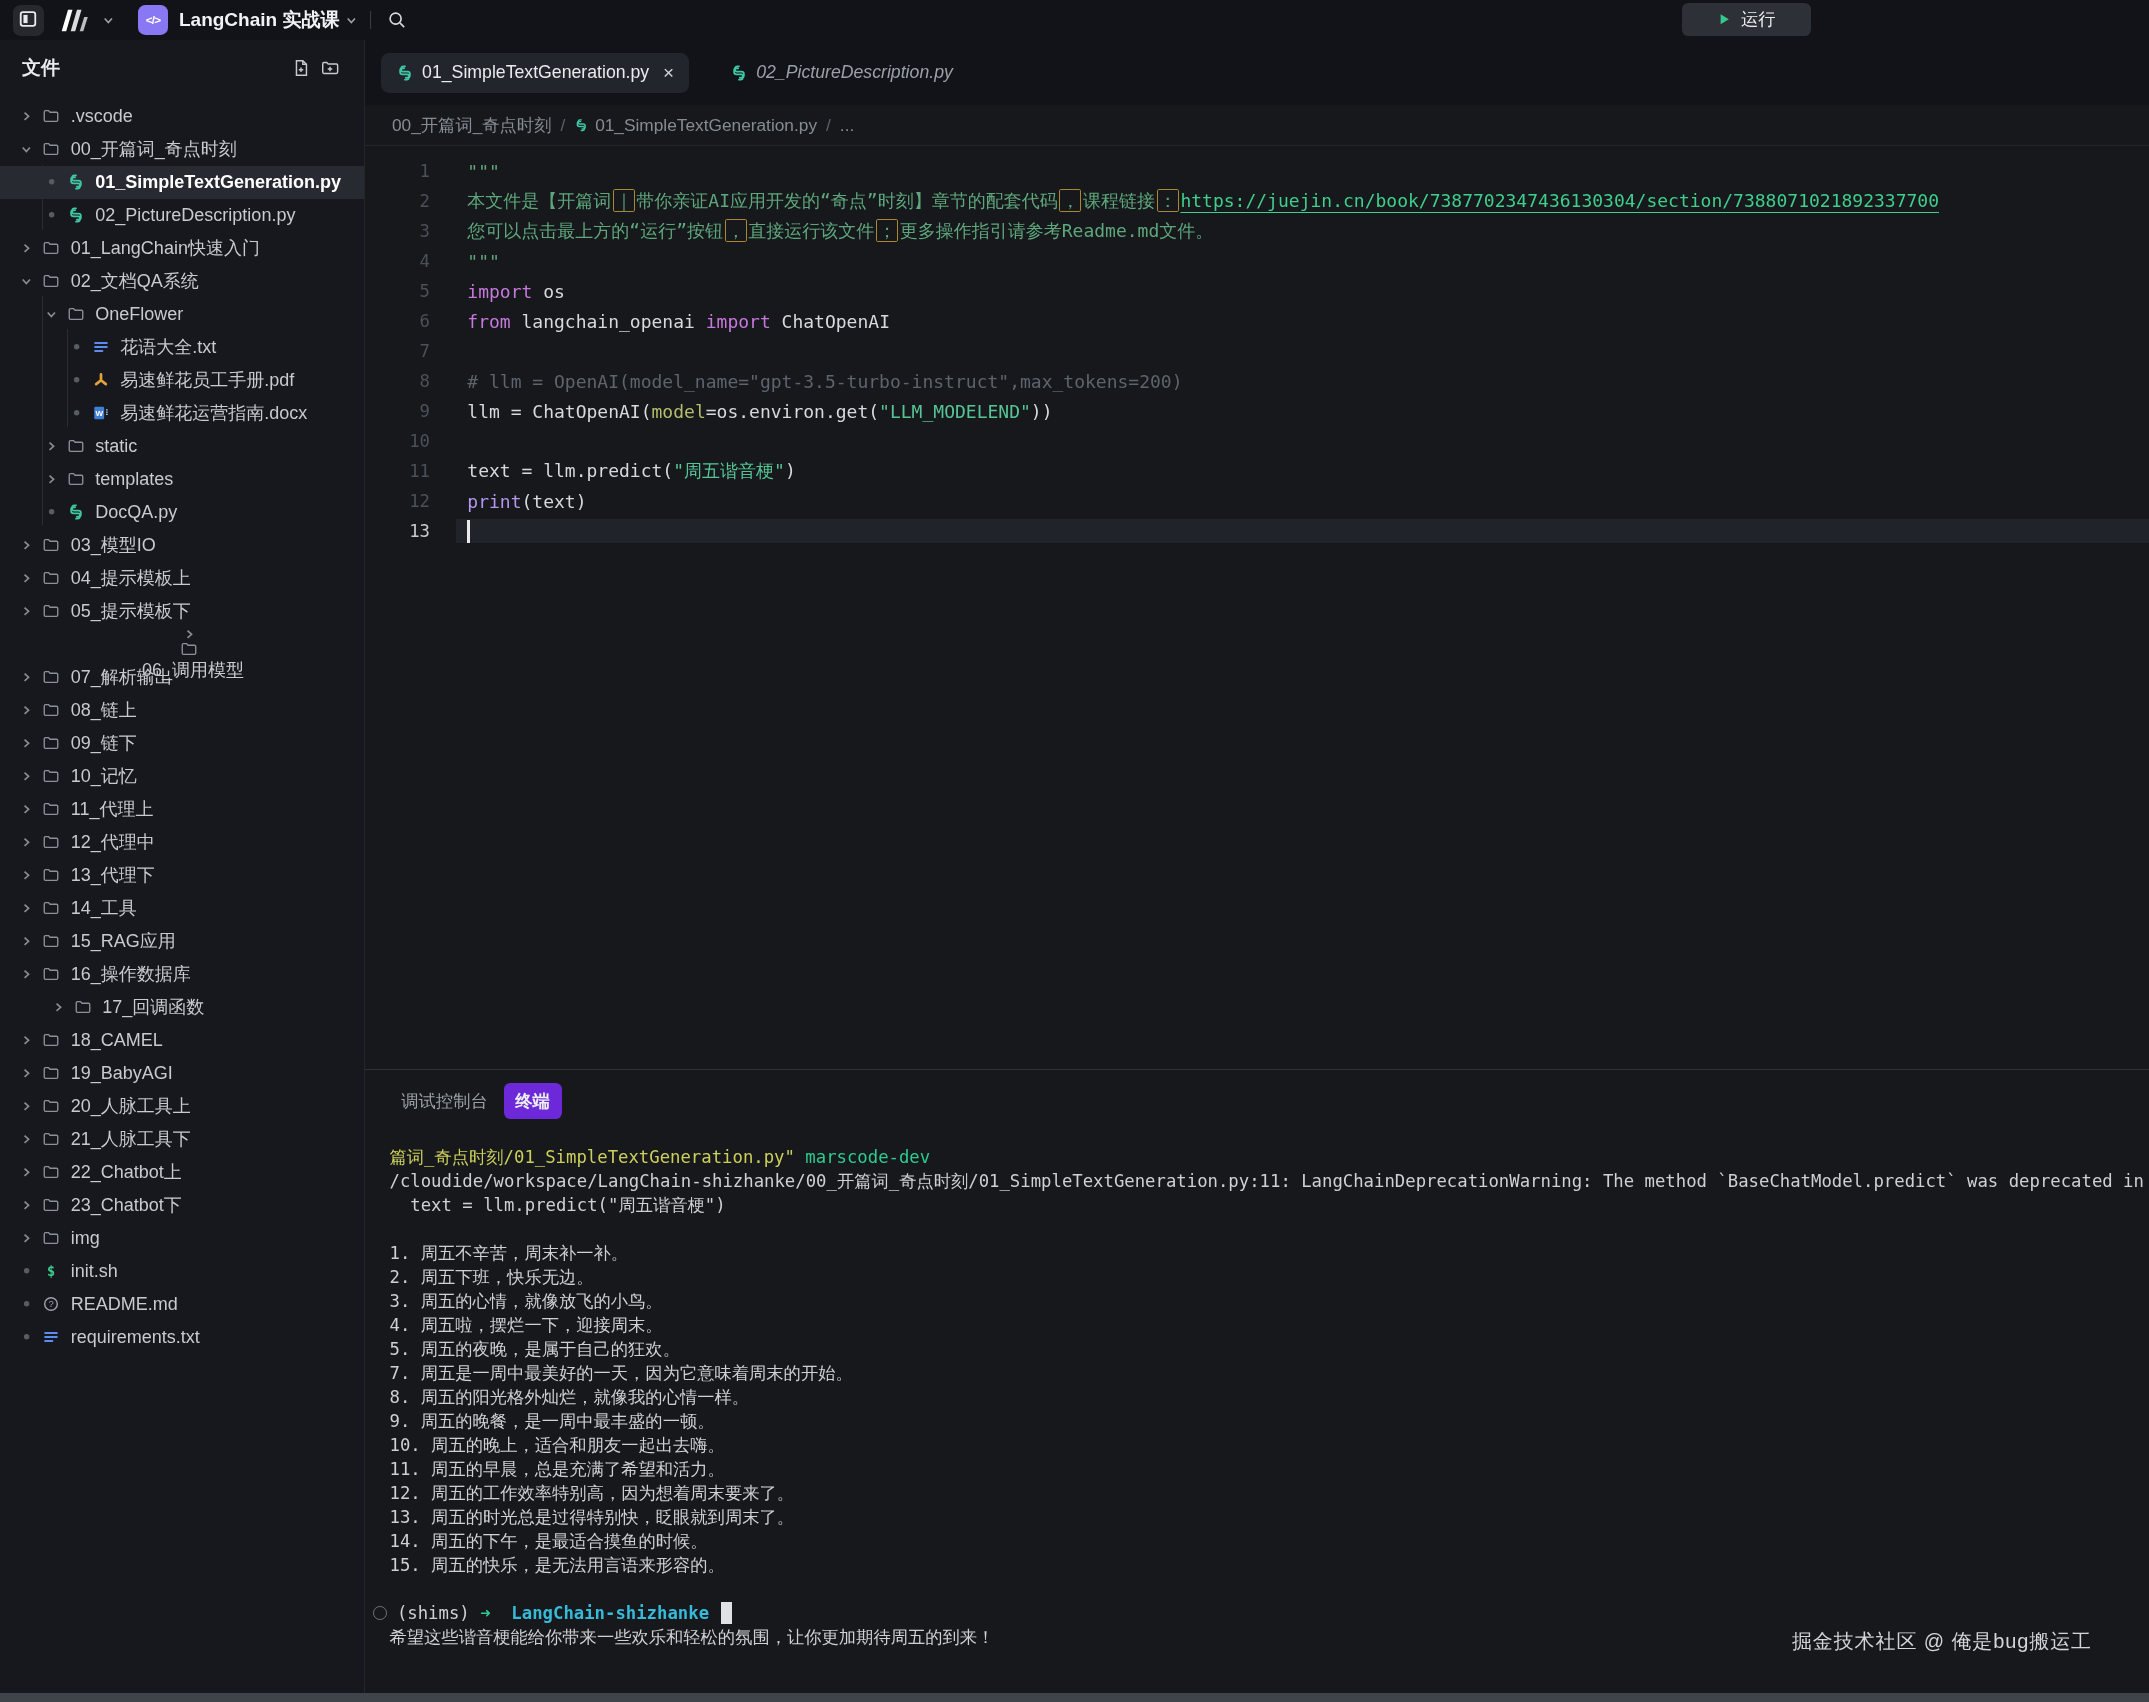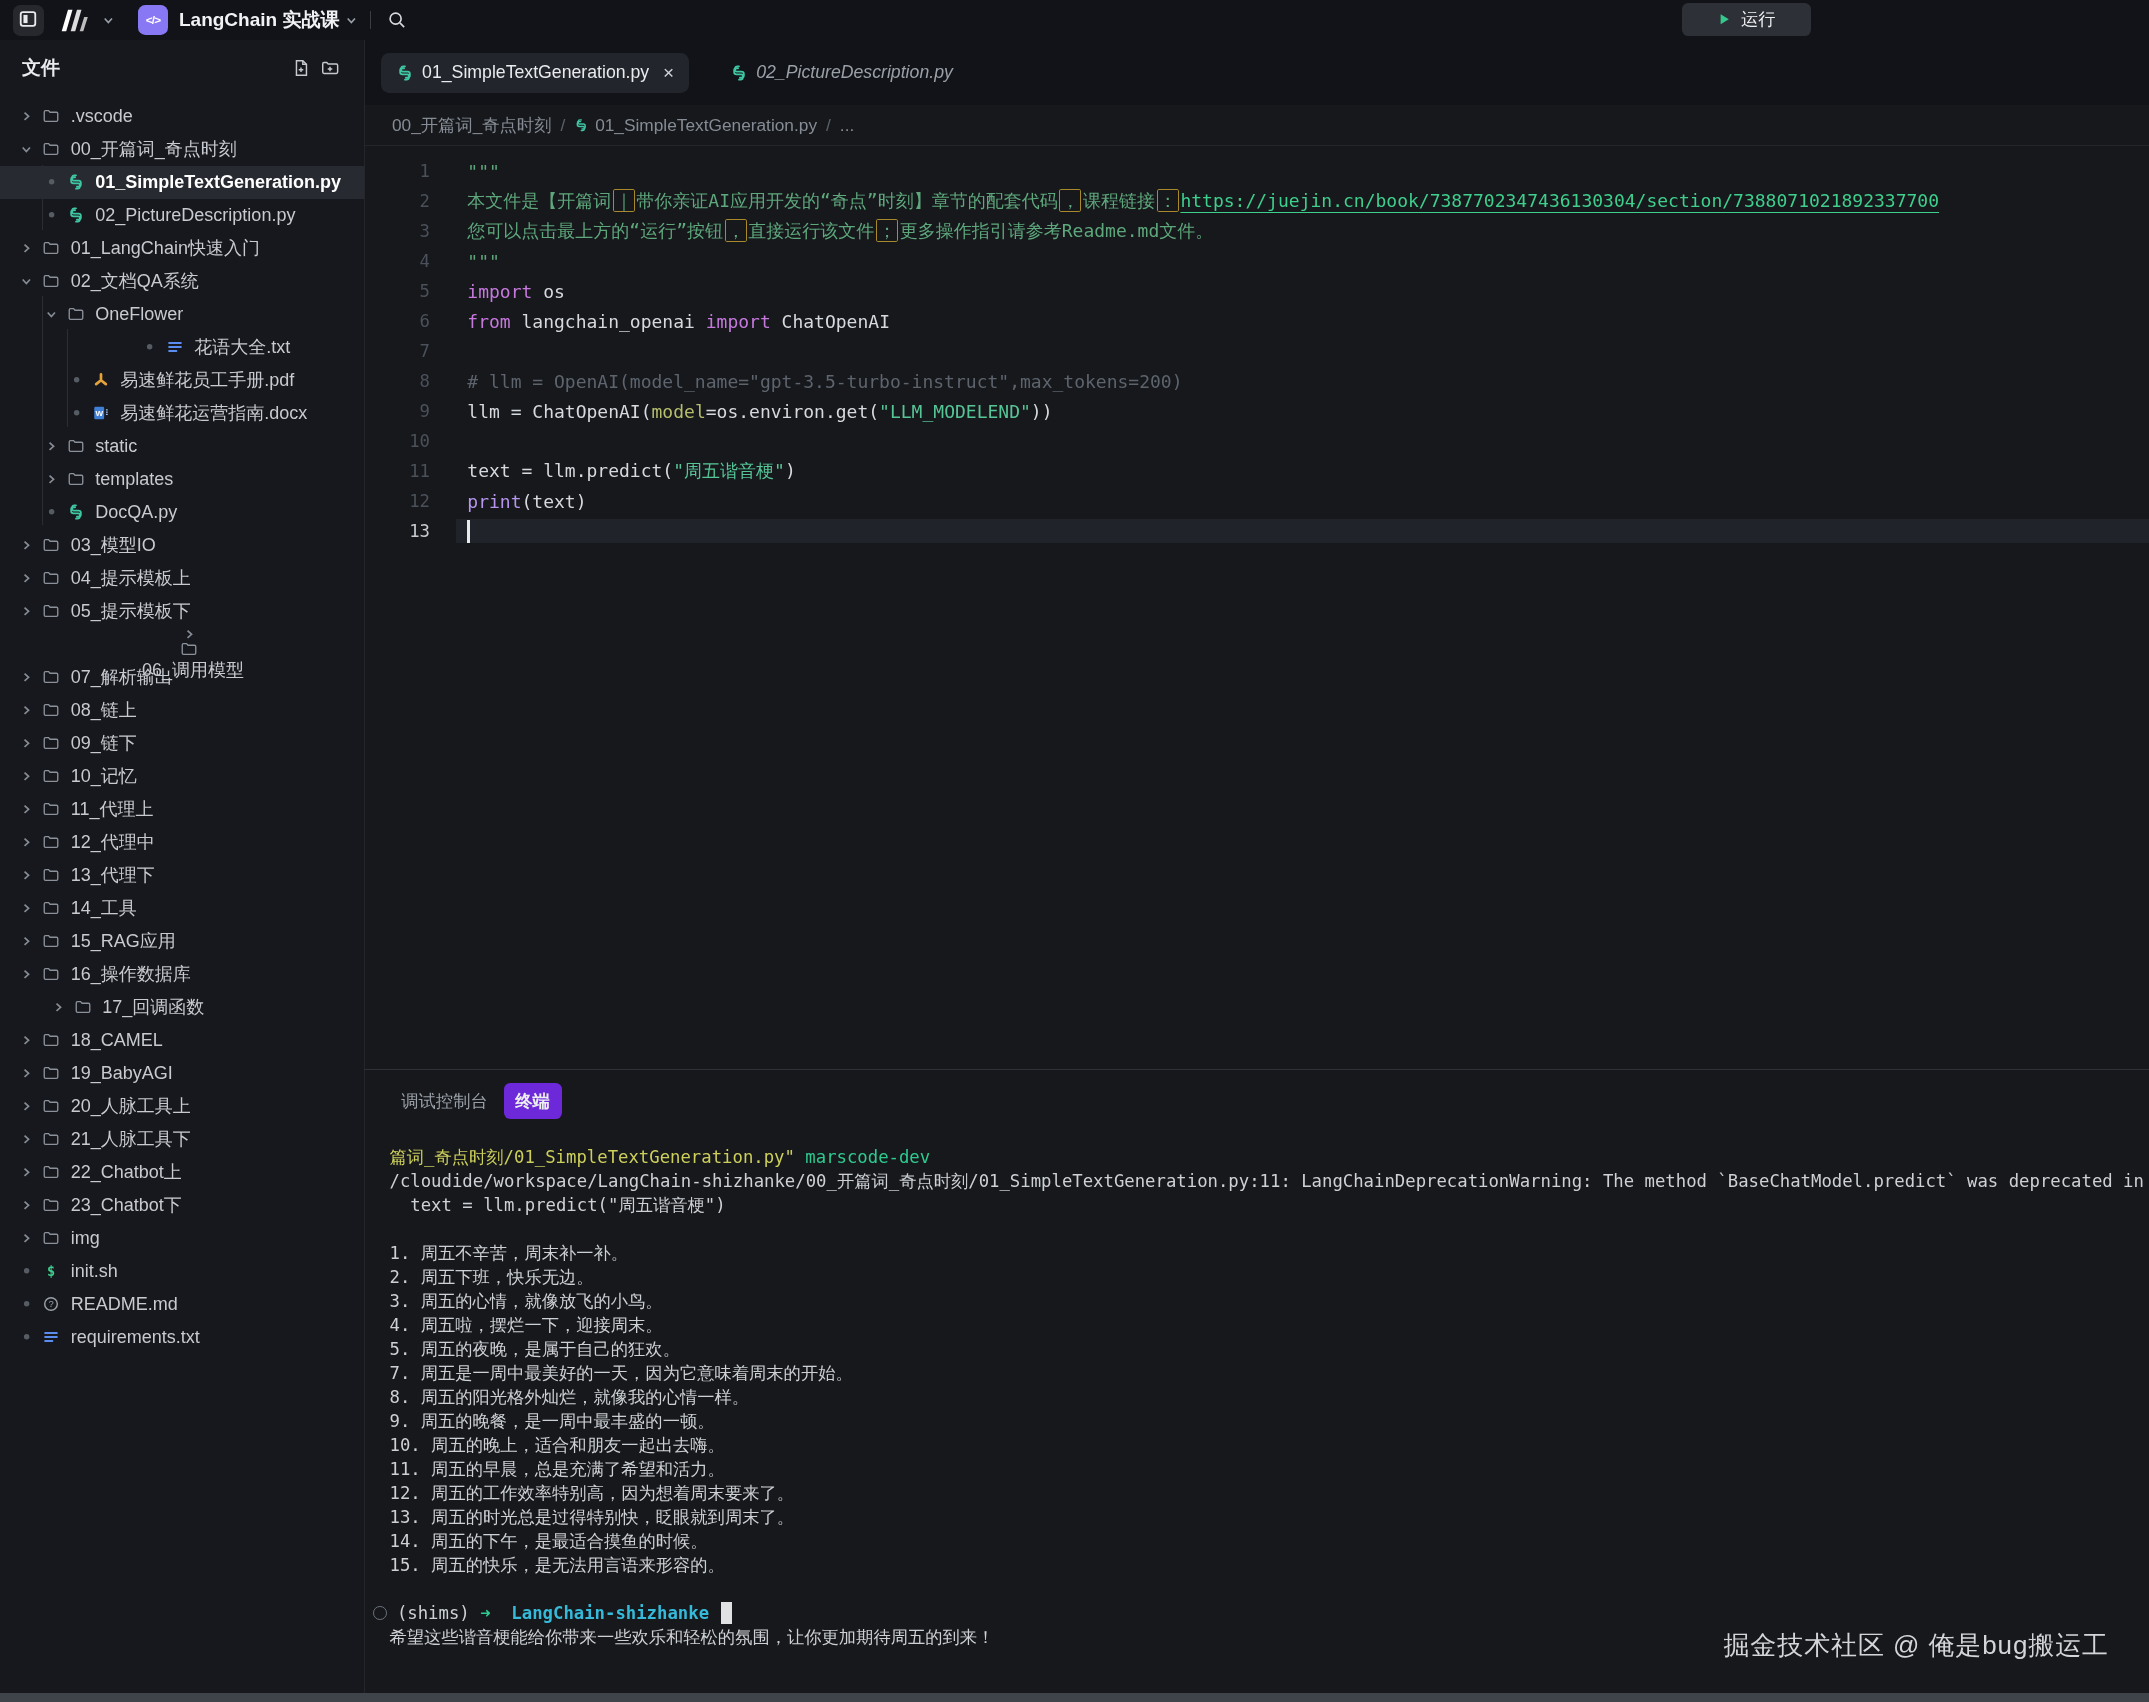--- a/index.html
+++ b/index.html
@@ -72,21 +72,21 @@
   .ptab.active{background:#6d28d9;color:#eceef0;font-weight:bold;}
   .term{position:absolute;left:0;top:75px;right:0;bottom:0;padding-left:24.5px;overflow:hidden;
         font-family:"DejaVu Sans Mono","Liberation Mono",monospace;font-size:17.3px;}
   .tline{height:24px;line-height:24px;white-space:pre;color:#cdd0d4;}
   .tline.prompt{margin-left:-16.4px;display:flex;align-items:center;}
   .tm-y{color:#cdcf5b;} .tm-g{color:#2ecb8f;} .tm-p{color:#cdd0d4;}
   .tm-c{color:#35bada;font-weight:bold;} .tm-arrow{color:#2ecb8f;font-weight:bold;}
   .ring{display:inline-block;width:11.8px;height:11.8px;border:1.8px solid #6d737c;border-radius:50%;
         margin-right:10px;flex:none;}
   .blockcursor{display:inline-block;width:11px;height:22px;background:#dfe1e3;margin-left:1.8px;vertical-align:middle;}
-  .watermark{position:absolute;right:40px;top:558px;font-size:26px;color:#d4d5d8;letter-spacing:0.9px;}
+  .watermark{position:absolute;right:57px;top:558px;font-size:20px;color:#d4d5d8;letter-spacing:0.9px;}
 
   .hscroll{position:absolute;left:0;bottom:0;width:2149px;height:10px;background:#3f444b;}
 </style>
 </head>
 <body>
 
 <div class="app">
 
   <header class="topbar">
     <button class="tb-toggle">
@@ -272,21 +272,21 @@
           </span>
           <span class="ticon">
             <span style="display: flex; align-items: center; justify-content: center;">
               <svg width="18" height="18" viewBox="0 0 20 20">
                 <path d="M2.5 5.5c0-.8.6-1.5 1.4-1.5h3.4l1.6 1.8h7.2c.8 0 1.4.7 1.4 1.5v7.2c0 .8-.6 1.5-1.4 1.5H3.9c-.8 0-1.4-.7-1.4-1.5V5.5z" fill="none" stroke="#8b919a" stroke-width="1.5"></path>
               </svg>
             </span>
           </span>
           <span class="tlabel">OneFlower</span>
         </div>
-        <div class="tree-row" style="padding-left: 64px; justify-content: center;">
+        <div class="tree-row" style="padding-left: 64px;">
           <span class="slot">
             <span style="display: flex; align-items: center; justify-content: center;">
               <svg width="7.3" height="7.3" viewBox="0 0 8 8">
                 <circle cx="4" cy="4" r="3" fill="#565c64"></circle>
               </svg>
             </span>
           </span>
           <span class="ticon">
             <span style="display: flex; align-items: center; justify-content: center;">
               <svg width="18" height="18" viewBox="0 0 20 20" stroke="#5b8df0" stroke-width="2.2" stroke-linecap="round">

